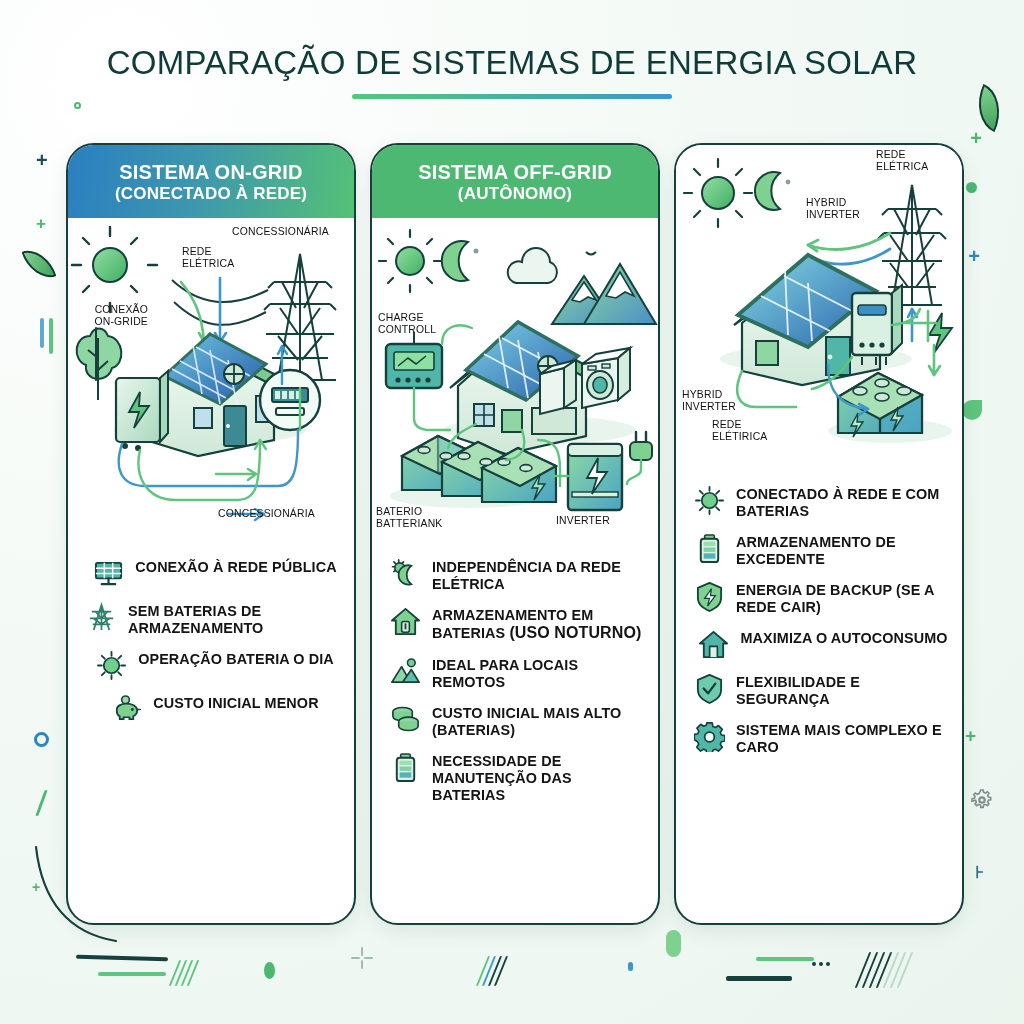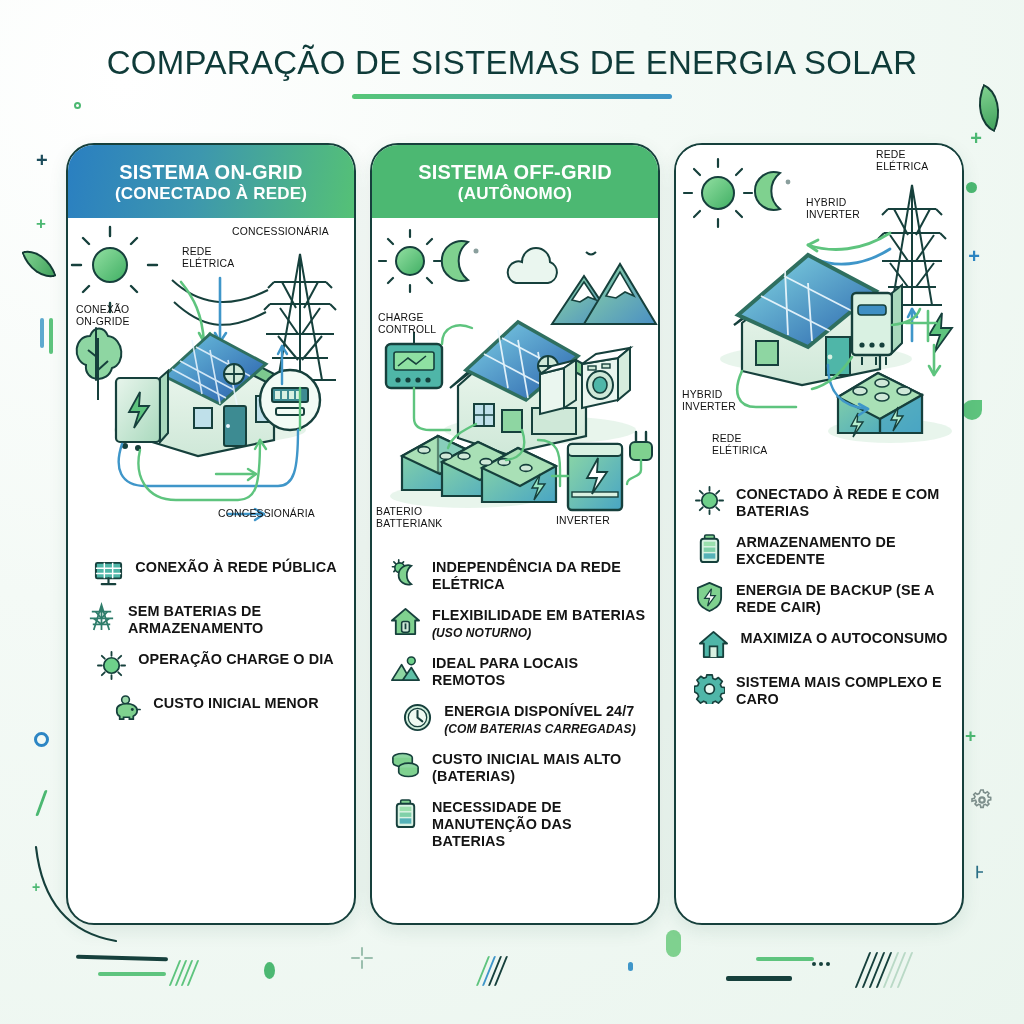--- a/index.html
+++ b/index.html
@@ -51,21 +51,21 @@
   .head-b { background:#4cb872; }
   .head-c { background:linear-gradient(100deg,#2d86c4 0%,#3b93c9 100%); }
   .illus { height:320px; position:relative; overflow:hidden; background:#fff; }
   .feats { flex:1; padding:14px 10px 10px 18px; display:flex; flex-direction:column; gap:2px;align-items:center; }
   .feat { display:flex; align-items:flex-start; gap:11px; padding:5px 0; }
   .feat .ico { flex:0 0 31px; width:31px; height:31px; margin-top:1px; }
   .feat .txt {
     font-size:14.4px; font-weight:700; color:#141414;
     line-height:1.18; letter-spacing:.1px; padding-top:2px;
   }
-  .feat .txt .sub { font-size:12px;font-style:italic; }
+  .feat .txt .sub { font-size:16px; }
   
   .lbl {
     position:absolute; font-size:10.4px; font-weight:400;
     color:#111; line-height:1.14; letter-spacing:.2px;
   }
 </style>
 </head>
 <body>
 
 <div class="deco plus" style="left:36px;top:150px;font-size:20px;color:#1d4d5c;">+</div>
@@ -255,21 +255,21 @@
           <path d="M192 222 l-5 9 M192 222 l6 9" stroke="#5ec47e"></path>
           <path d="M148 256 h 40" stroke="#5ec47e"></path>
             <path d="M188 256 l-8 -5 M188 256 l-8 6" stroke="#5ec47e"></path>
           <path d="M28 162 v -52" stroke="#16403c" stroke-width="2"></path>
           <path d="M160 296 h 36" stroke="#3f96c9"></path>
             <path d="M196 296 l-9 -5 M196 296 l-9 6" stroke="#3f96c9"></path>
         </g>
       </svg>
       <div class="lbl" style="left:164px;top:8px;">CONCESSIONÁRIA</div>
       <div class="lbl" style="left:114px;top:28px;width:66px;">REDE ELÉTRICA</div>
-      <div class="lbl" style="left:8px;top:86px;width:72px;">CONEXÃO ON-GRIDE</div>
+      <div class="lbl" style="left:8px;top:86px;width:72px;text-align:right;">CONEXÃO ON-GRIDE</div>
       <div class="lbl" style="left:150px;top:290px;">CONCESSIONÁRIA</div>
     </div>
     <div class="feats">
       <div class="feat">
         <span class="ico">
           <svg width="31" height="31" viewBox="0 0 32 32">
               <rect x="3" y="5" width="26" height="16" rx="1.5" fill="#4fb6a8" stroke="#16403c" stroke-width="2"></rect>
               <path d="M3 10.5h26M3 16h26M11.7 5v16M20.3 5v16" stroke="#fff" stroke-width="1.5"></path>
               <path d="M16 21v6M9 27h14" stroke="#16403c" stroke-width="2.2" stroke-linecap="round"></path>
             </svg>
@@ -288,21 +288,21 @@
       </div>
       <div class="feat">
         <span class="ico">
           <svg width="31" height="31" viewBox="0 0 32 32">
               <circle cx="16" cy="16" r="8" fill="#6ed08a" stroke="#16403c" stroke-width="1.8"></circle>
               <g stroke="#16403c" stroke-width="1.9" stroke-linecap="round">
                 <path d="M16 2v4M16 26v4M2 16h4M26 16h4M6 6l3 3M23 23l3 3M26 6l-3 3M9 23l-3 3"></path>
               </g>
             </svg>
         </span>
-        <span class="txt">OPERAÇÃO CHARGE O DIA</span>
+        <span class="txt">OPERAÇÃO BATERIA O DIA</span>
       </div>
       <div class="feat">
         <span class="ico">
           <svg width="31" height="31" viewBox="0 0 32 32">
               <circle cx="15" cy="6" r="4" fill="#9ad9aa" stroke="#16403c" stroke-width="1.6"></circle>
               <path d="M6 16c0-4 5-6 10-6s11 2 11 7c0 3-2 5-4 6v3h-4v-2h-6v2H9v-3c-2-1-3-3-3-5z" fill="#7fd18f" stroke="#16403c" stroke-width="1.8"></path>
               <circle cx="22" cy="16" r="1.5" fill="#16403c"></circle>
               <path d="M27 16h3" stroke="#16403c" stroke-width="1.8" stroke-linecap="round"></path>
             </svg>
         </span>
@@ -463,41 +463,31 @@
         <span class="txt">INDEPENDÊNCIA DA REDE ELÉTRICA</span>
       </div>
       <div class="feat">
         <span class="ico">
           <svg width="31" height="31" viewBox="0 0 32 32">
               <path d="M16 3L2 15h4v14h20V15h4z" fill="#7fd18f" stroke="#16403c" stroke-width="1.9" stroke-linejoin="round"></path>
               <rect x="12" y="16" width="8" height="11" rx="2" fill="#cfe8d8" stroke="#16403c" stroke-width="1.6"></rect>
               <path d="M16 18v6" stroke="#16403c" stroke-width="1.8"></path>
             </svg>
         </span>
-        <span class="txt"><span>FLEXIBILIDADE EM BATERIAS</span> <span class="sub">(USO NOTURNO)</span></span>
+        <span class="txt"><span>ARMAZENAMENTO EM BATERIAS</span> <span class="sub">(USO NOTURNO)</span></span>
       </div>
       <div class="feat">
         <span class="ico">
           <svg width="31" height="31" viewBox="0 0 32 32">
               <circle cx="22" cy="7" r="4" fill="#6ed08a" stroke="#16403c" stroke-width="1.6"></circle>
               <path d="M2 27 L12 11 L21 27z" fill="#8ed6a2" stroke="#16403c" stroke-width="1.8" stroke-linejoin="round"></path>
               <path d="M13 27 L22 14 L30 27z" fill="#5ec0a6" stroke="#16403c" stroke-width="1.8" stroke-linejoin="round"></path>
             </svg>
         </span>
         <span class="txt">IDEAL PARA LOCAIS REMOTOS</span>
-      </div>
-      <div class="feat">
-        <span class="ico">
-          <svg width="31" height="31" viewBox="0 0 32 32">
-              <circle cx="16" cy="16" r="13" fill="#cfeedc" stroke="#16403c" stroke-width="2"></circle>
-              <circle cx="16" cy="16" r="9.5" fill="#eefaf2" stroke="#16403c" stroke-width="1.3"></circle>
-              <path d="M16 9v7l5 4" stroke="#16403c" stroke-width="2.1" fill="none" stroke-linecap="round"></path>
-            </svg>
-        </span>
-        <span class="txt"><span>ENERGIA DISPONÍVEL 24/7</span><br><span class="sub">(COM BATERIAS CARREGADAS)</span></span>
       </div>
       <div class="feat">
         <span class="ico">
           <svg width="31" height="31" viewBox="0 0 32 32" stroke="#16403c" stroke-width="1.7">
               <ellipse cx="13" cy="8" rx="10" ry="4.4" fill="#8ed6a2"></ellipse>
               <path d="M3 8v5c0 2.4 4.5 4.4 10 4.4s10-2 10-4.4V8" fill="#7fd18f"></path>
               <ellipse cx="19" cy="18" rx="10" ry="4.4" fill="#8ed6a2"></ellipse>
               <path d="M9 18v5c0 2.4 4.5 4.4 10 4.4s10-2 10-4.4v-5" fill="#7fd18f"></path>
             </svg>
         </span>
@@ -616,21 +606,21 @@
           <path d="M216 180 C 232 178, 240 174, 244 164" stroke="#5ec47e"></path>
           <path d="M152 220 C 152 252, 170 262, 192 264" stroke="#3f96c9"></path>
           <path d="M192 264 l-9 -5 M192 264 l-9 6" stroke="#3f96c9"></path>
           <path d="M176 212 C 164 230, 152 240, 136 244" stroke="#5ec47e"></path>
           <path d="M66 226 C 56 248, 62 262, 80 262 L 120 262" stroke="#5ec47e"></path>
         </g>
       </svg>
       <div class="lbl" style="left:200px;top:4px;width:66px;">REDE ELÉTRICA</div>
       <div class="lbl" style="left:130px;top:52px;width:64px;">HYBRID INVERTER</div>
       <div class="lbl" style="left:6px;top:244px;width:64px;">HYBRID INVERTER</div>
-      <div class="lbl" style="left:36px;top:288px;width:58px;">REDE ELÉTIRICA</div>
+      <div class="lbl" style="left:36px;top:274px;width:58px;">REDE ELÉTIRICA</div>
     </div>
     <div class="feats">
       <div class="feat">
         <span class="ico">
           <svg width="31" height="31" viewBox="0 0 32 32">
               <circle cx="16" cy="16" r="8" fill="#6ed08a" stroke="#16403c" stroke-width="1.8"></circle>
               <g stroke="#16403c" stroke-width="1.9" stroke-linecap="round">
                 <path d="M16 2v4M16 26v4M2 16h4M26 16h4M6 6l3 3M23 23l3 3M26 6l-3 3M9 23l-3 3"></path>
               </g>
             </svg>
@@ -663,20 +653,29 @@
           <svg width="31" height="31" viewBox="0 0 32 32">
               <path d="M16 3L2 15h4v14h20V15h4z" fill="#4fb6a8" stroke="#16403c" stroke-width="1.9" stroke-linejoin="round"></path>
               <path d="M12 29V18h8v11" fill="#d9f1e2" stroke="#16403c" stroke-width="1.7"></path>
             </svg>
         </span>
         <span class="txt">MAXIMIZA O AUTOCONSUMO</span>
       </div>
       <div class="feat">
         <span class="ico">
           <svg width="31" height="31" viewBox="0 0 32 32">
+              <path d="M16 2l12 5v10c0 8-6 11-12 14C10 28 4 25 4 17V7z" fill="#6fcbb0" stroke="#16403c" stroke-width="1.9" stroke-linejoin="round"></path>
+              <path d="M10 16l4.5 5L22 11" fill="none" stroke="#16403c" stroke-width="2.4" stroke-linecap="round" stroke-linejoin="round"></path>
+            </svg>
+        </span>
+        <span class="txt">FLEXIBILIDADE E SEGURANÇA</span>
+      </div>
+      <div class="feat">
+        <span class="ico">
+          <svg width="31" height="31" viewBox="0 0 32 32">
               <path d="M13.2 2h5.6l.7 3.6 2.6 1.1 3.1-2 4 4-2 3.1 1.1 2.6 3.6.7v5.6l-3.6.7-1.1 2.6 2 3.1-4 4-3.1-2-2.6 1.1-.7 3.6h-5.6l-.7-3.6-2.6-1.1-3.1 2-4-4 2-3.1-1.1-2.6L.3 19.4v-5.6l3.6-.7 1.1-2.6-2-3.1 4-4 3.1 2 2.6-1.1z" fill="#4fb6a8" stroke="#16403c" stroke-width="1.7" stroke-linejoin="round"></path>
               <circle cx="16" cy="16.6" r="5" fill="#eefaf4" stroke="#16403c" stroke-width="1.8"></circle>
             </svg>
         </span>
         <span class="txt">SISTEMA MAIS COMPLEXO E CARO</span>
       </div>
     </div>
   </div>
 </div>
 

